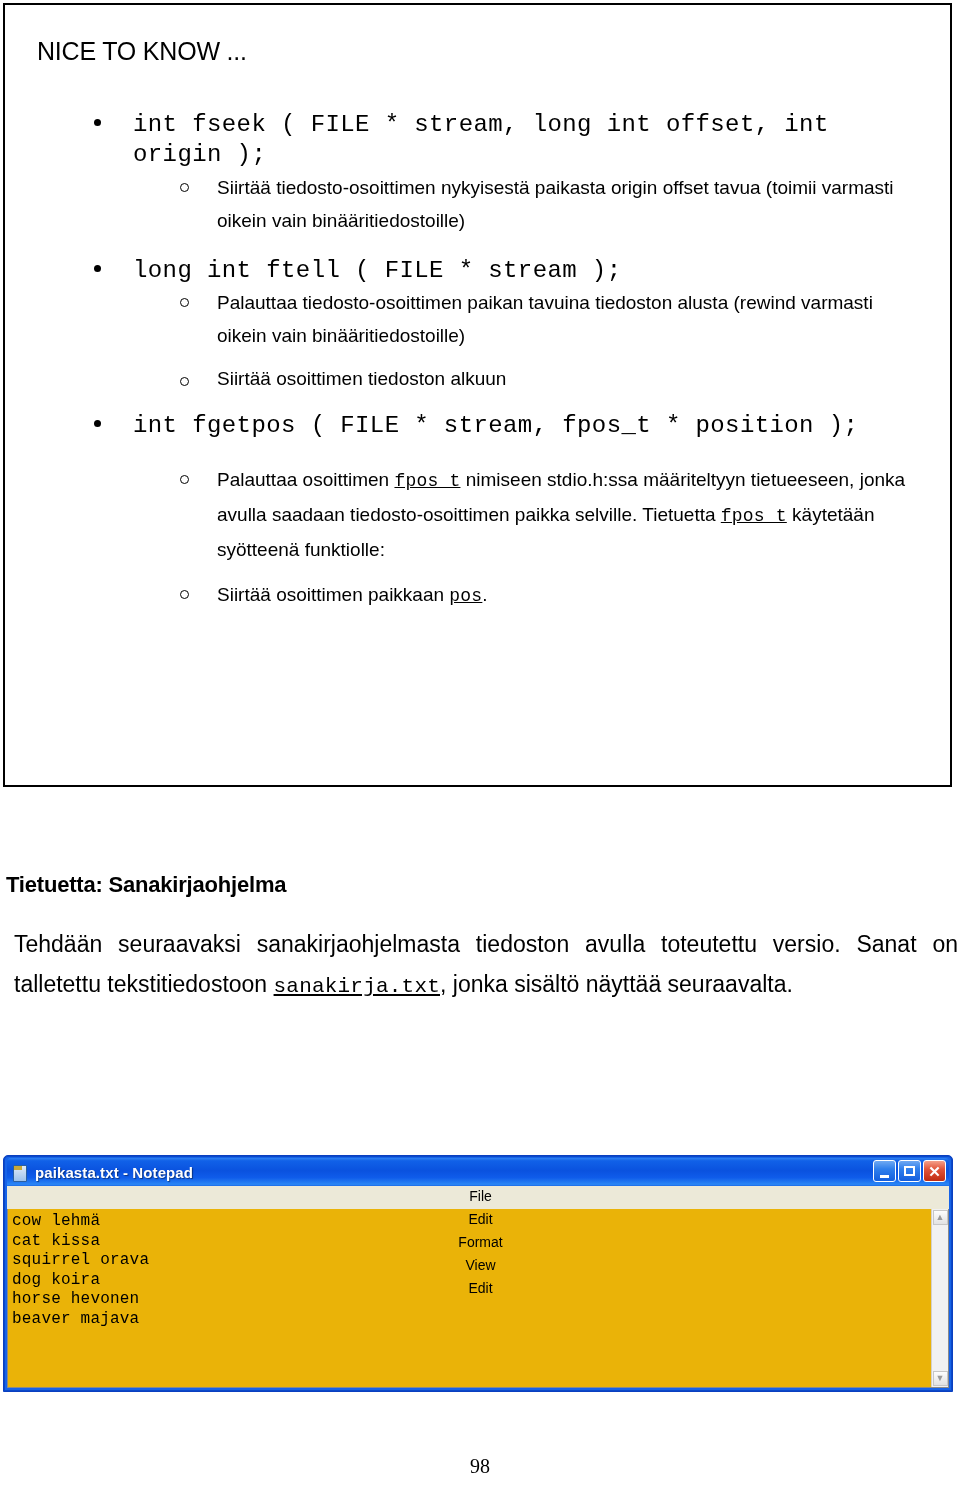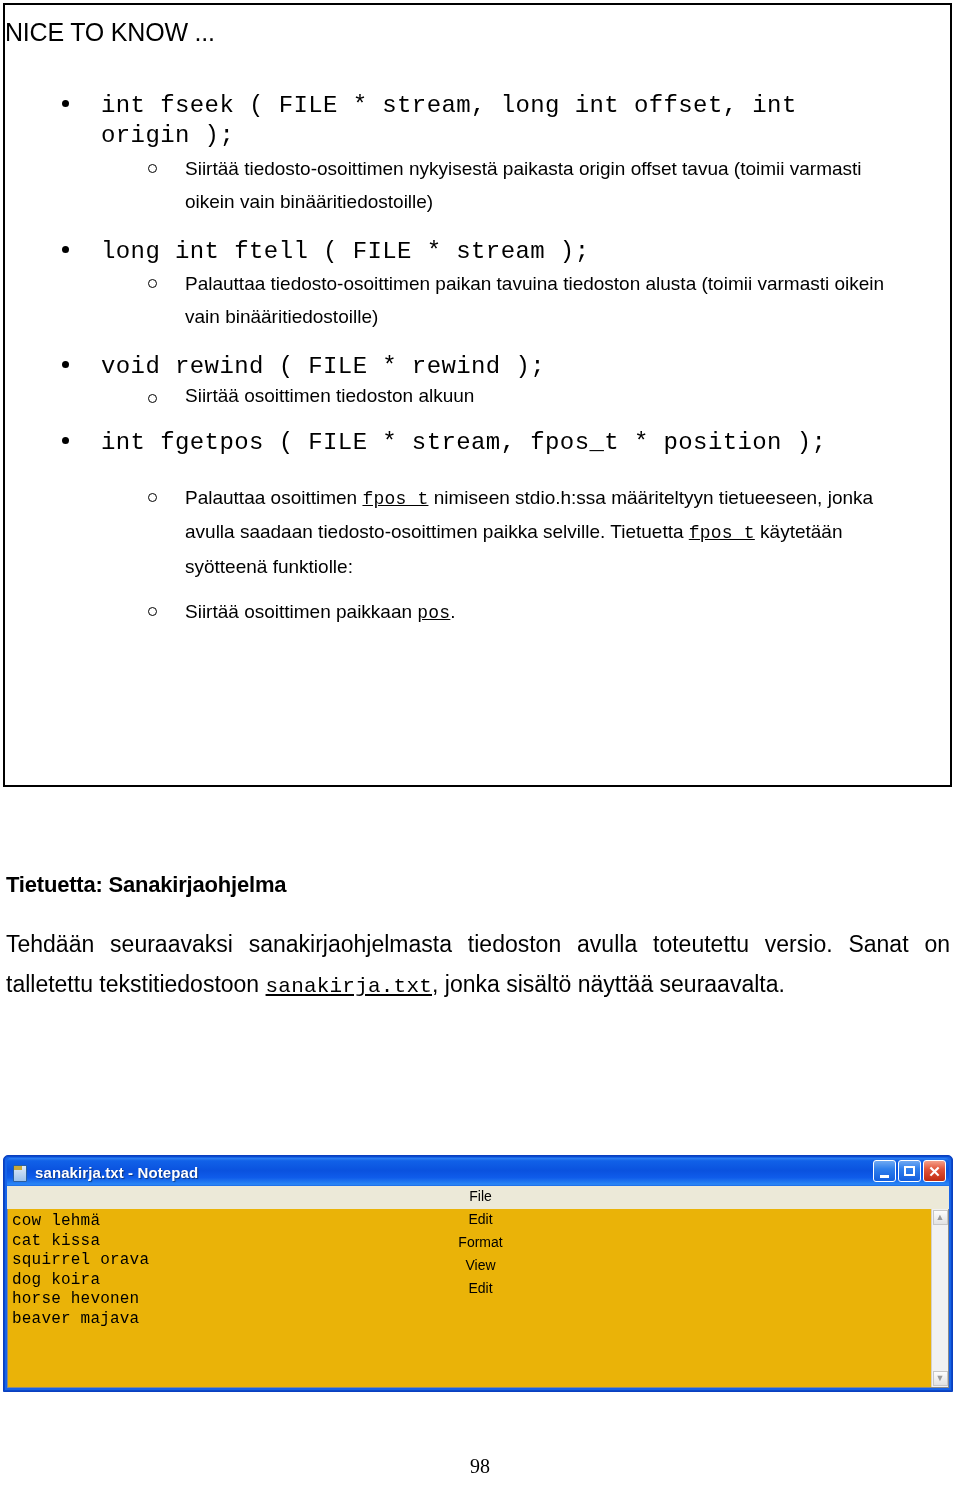--- a/index.html
+++ b/index.html
@@ -22,21 +22,22 @@
     left: 3px;
     top: 3px;
     width: 949px;
     height: 784px;
     border: 2px solid #000000;
     box-sizing: border-box;
     background: #ffffff;
   }
 
   .box-inner {
-    padding: 10px 14px 0 0;
+    padding: 10px 14px 0 32px;
+    margin-top: 19px;
   }
 
   .heading {
     font-size: 25px;
     line-height: 1.05;
     letter-spacing: -0.2px;
     margin: 4px 0 18px 0;
     white-space: nowrap;
   }
 
@@ -115,21 +116,21 @@
   .sec-title {
     font-size: 22px;
     font-weight: bold;
     letter-spacing: -0.2px;
     margin: 0 0 26px 0;
   }
   .sec-body {
     font-size: 23px;
     line-height: 1.74;
     text-align: justify;
-    margin: 0;
+    margin: 8px;
     width: 944px;
   }
   .sec-body .mono-inline { font-size: 21px; }
 
   
   .notepad {
     position: absolute;
     left: 3px;
     top: 1155px;
     width: 950px;
@@ -310,29 +311,25 @@
     </div>
 
     <div class="spacer-sm"></div>
 
     <div class="b1">
       <span class="dot"></span>
       <span class="code">long int ftell ( FILE * stream );</span>
     </div>
     <div class="b2">
       <span class="ring"></span>
-      <span class="txt">Palauttaa tiedosto-osoittimen paikan tavuina tiedoston alusta (toimii varmasti oikein vain binääritiedostoille)</span>
+      <span class="txt">Palauttaa tiedosto-osoittimen paikan tavuina tiedoston alusta (rewind varmasti oikein vain binääritiedostoille)</span>
     </div>
 
     <div class="spacer-sm"></div>
 
-    <div class="b1">
-      <span class="dot"></span>
-      <span class="code">void rewind ( FILE * rewind );</span>
-    </div>
     <div class="b2 tight">
       <span class="ring"></span>
       <span class="txt">Siirtää osoittimen tiedoston alkuun</span>
     </div>
 
     <div class="spacer-sm"></div>
 
     <div class="b1">
       <span class="dot"></span>
       <span class="code">int fgetpos ( FILE * stream, fpos_t * position );</span>
@@ -360,21 +357,21 @@
   <p class="sec-body"><span>Tehdään seuraavaksi sanakirjaohjelmasta tiedoston avulla toteutettu versio. Sanat on talletettu tekstitiedostoon </span><span class="mono-inline">sanakirja.txt</span><span>, jonka sisältö näyttää seuraavalta.</span></p>
 </div>
 
 <div class="notepad">
 
   <div class="np-titlebar">
     <span class="np-icon">
       <span class="page"></span>
         <span class="fold"></span>
     </span>
-    <span class="np-title">sanakirja.txt - Notepad</span>
+    <span class="np-title">paikasta.txt - Notepad</span>
 
     <span class="np-buttons">
       <span class="np-btn min">
         <span class="glyph-min"></span>
       </span>
       <span class="np-btn max">
         <span class="glyph-max"></span>
       </span>
       <span class="np-btn close">
         <span class="glyph-close">✕</span>

